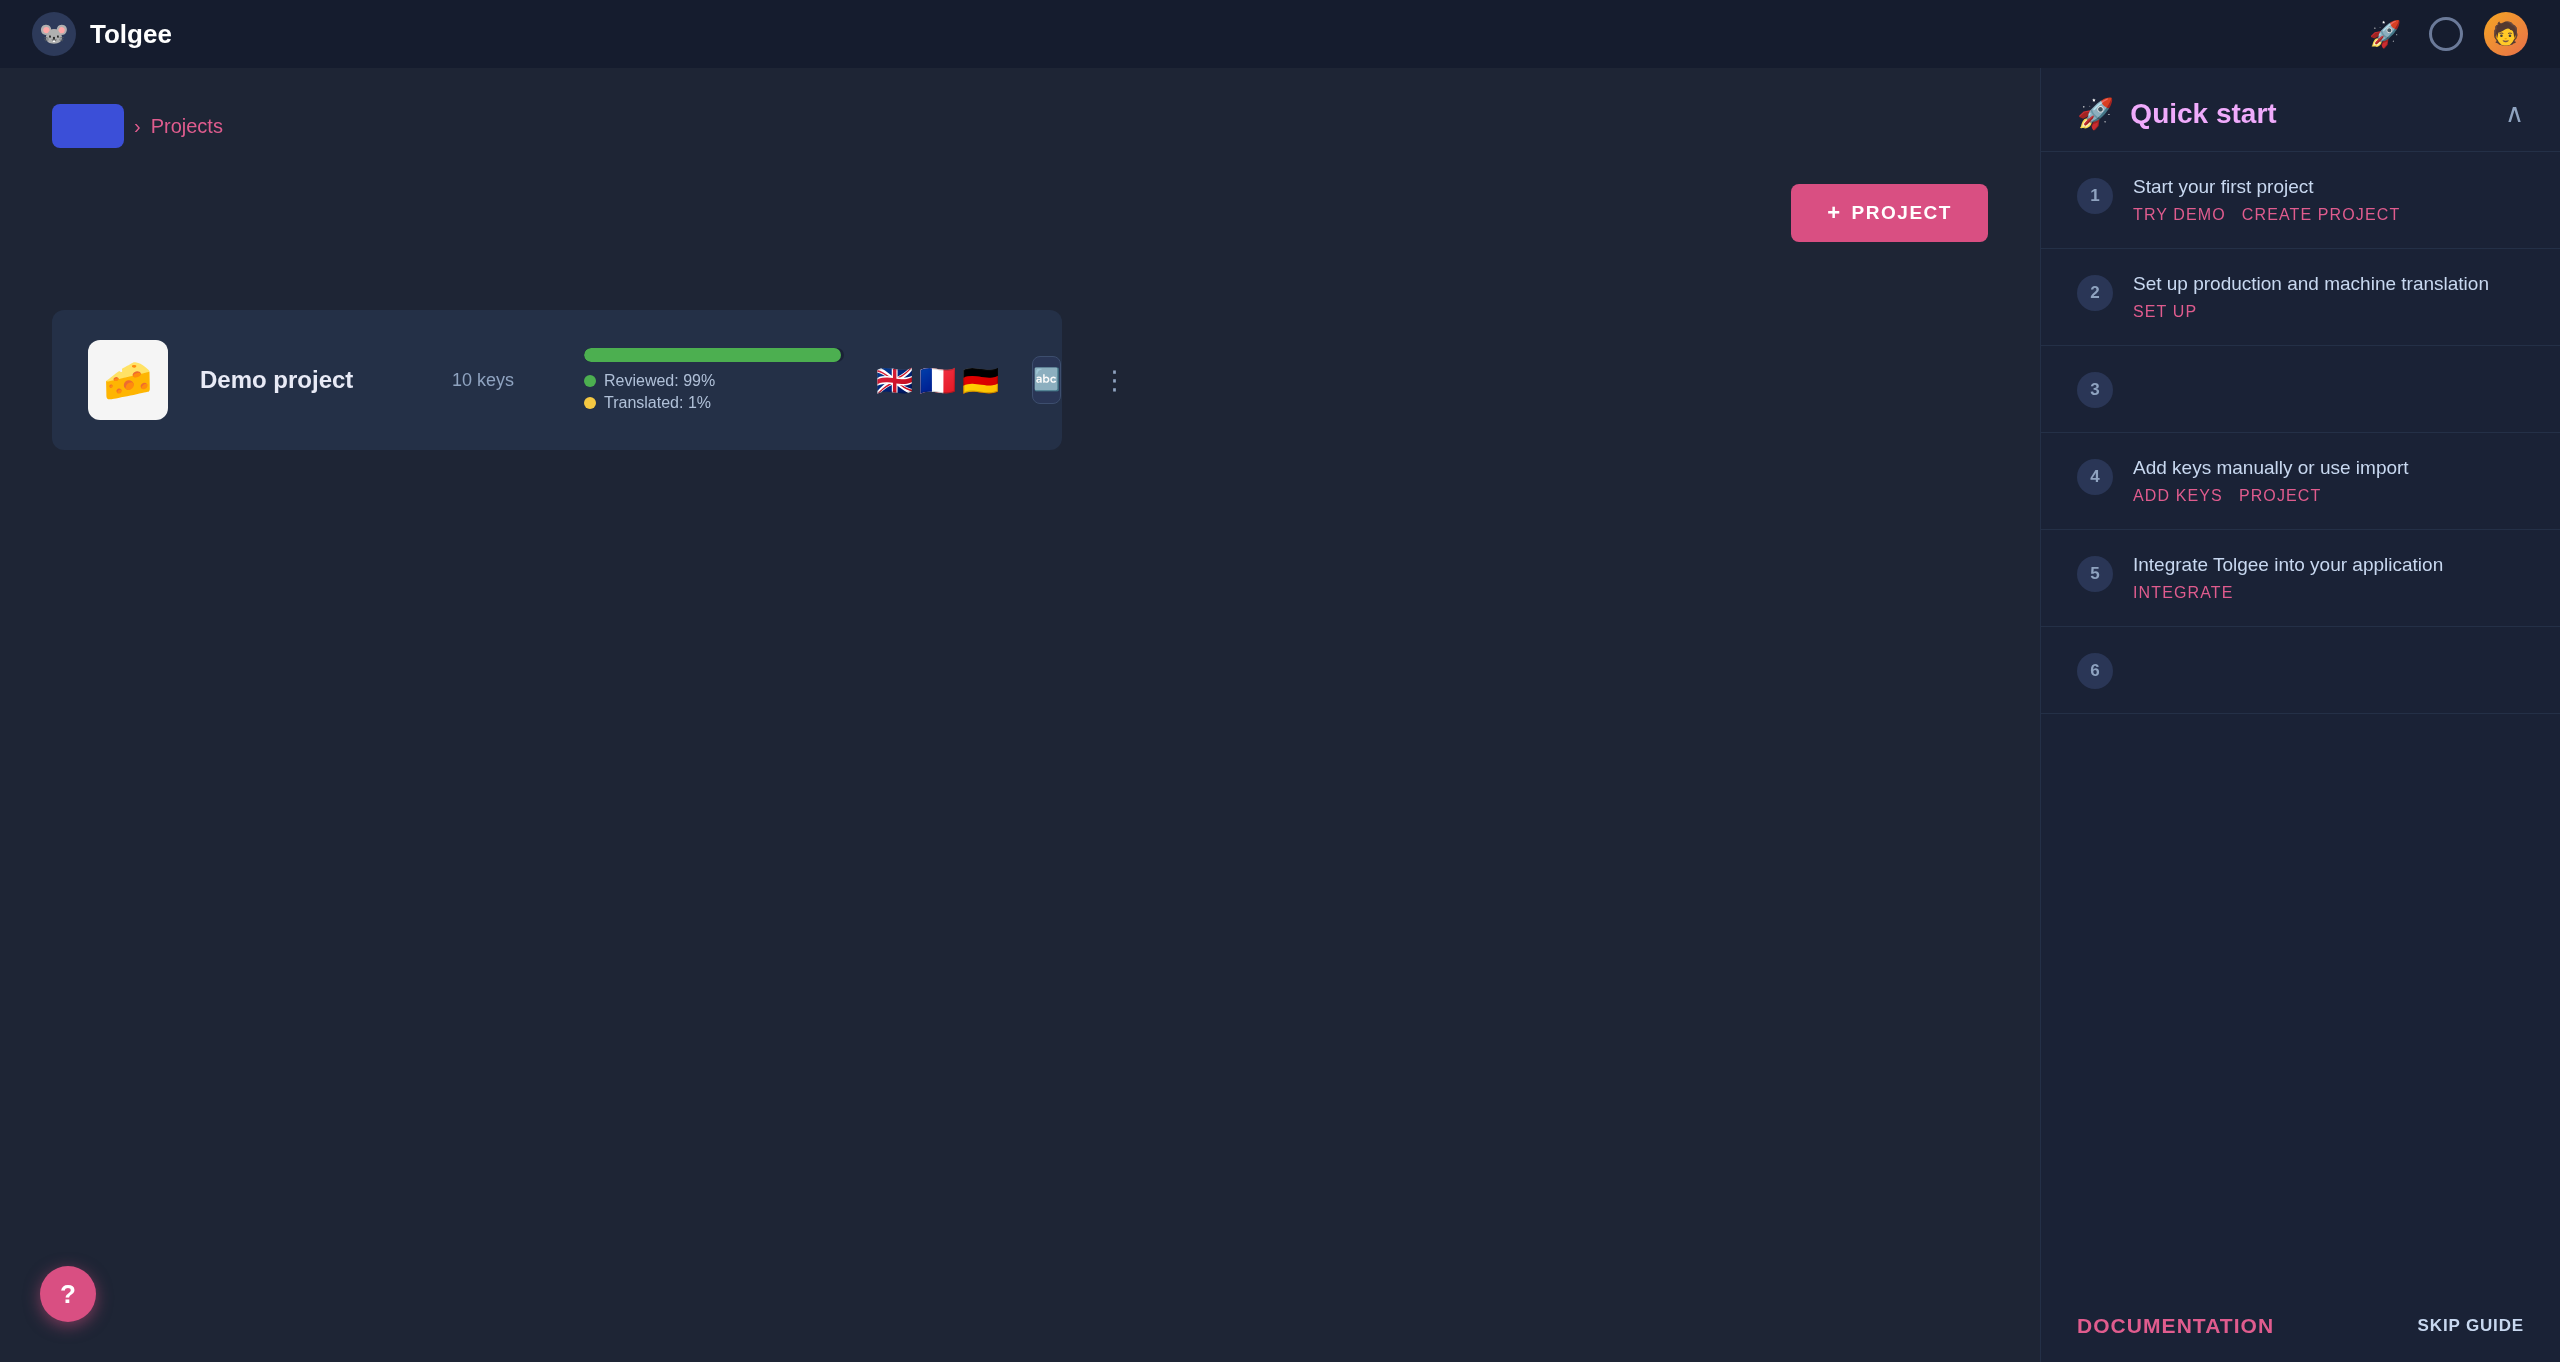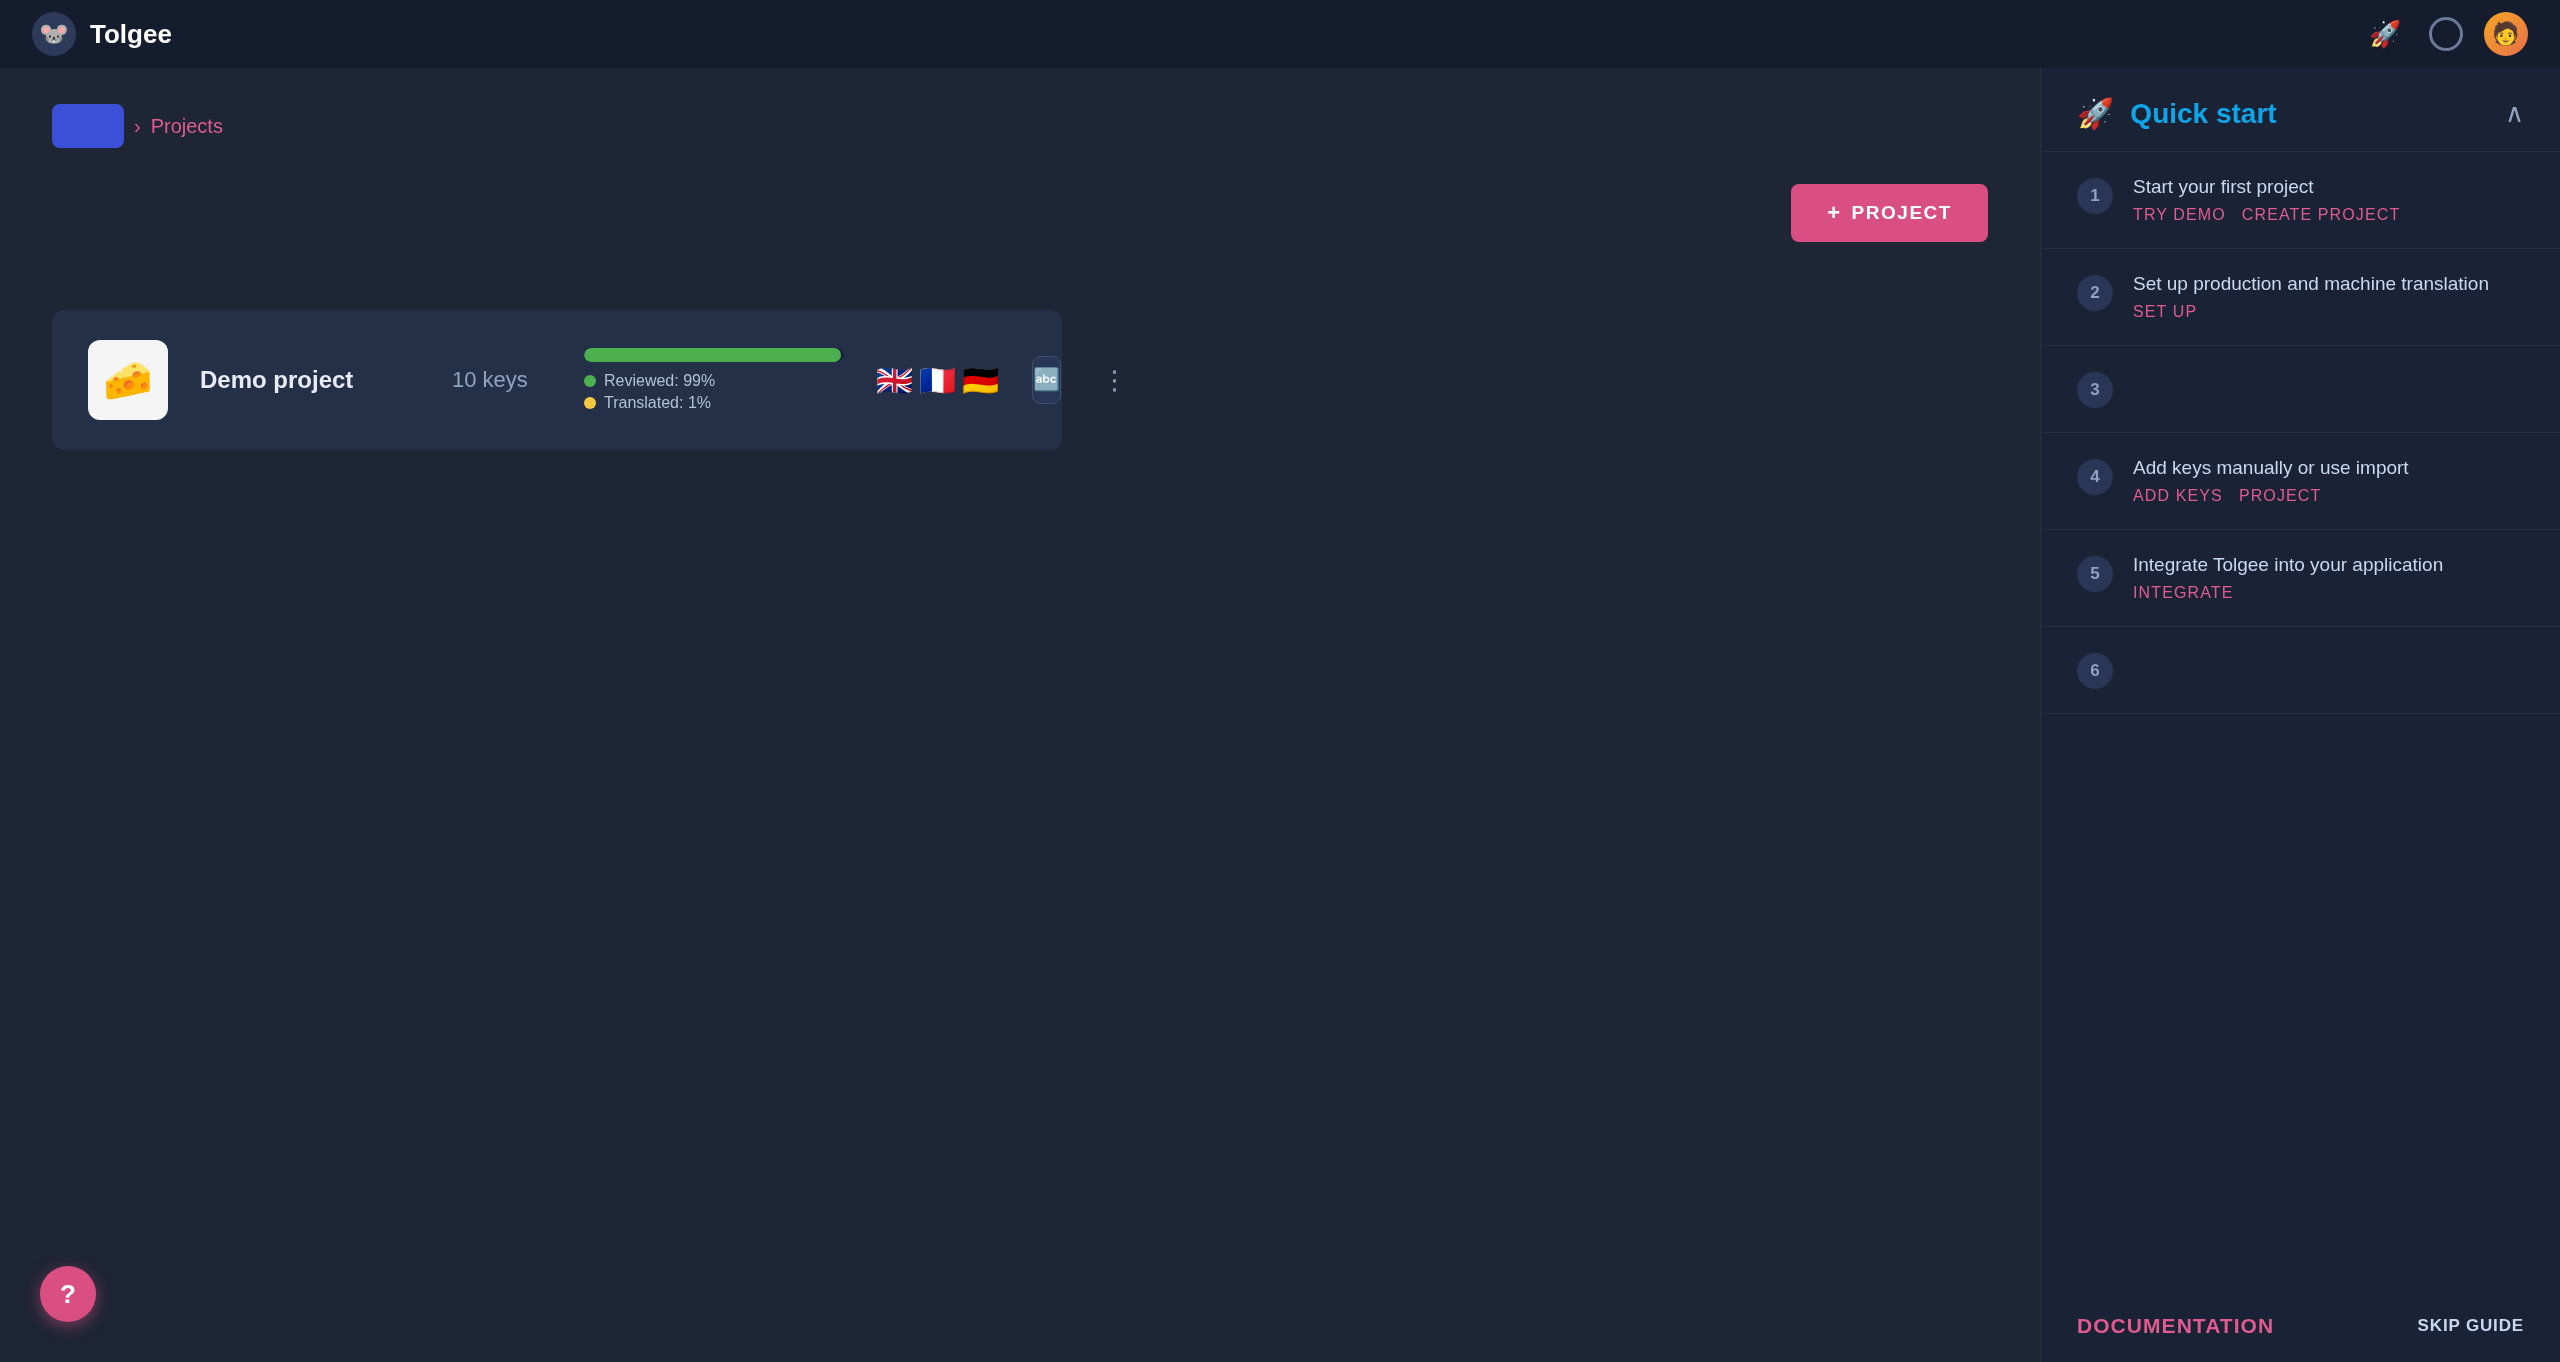--- a/index.html
+++ b/index.html
@@ -153,21 +153,21 @@
       flex-shrink: 0;
     }
     .project-name {
       font-size: 24px;
       font-weight: 700;
       color: #e8eaf6;
       min-width: 220px;
     }
     .project-keys {
       color: #8fa3c0;
-      font-size: 22px;
+      font-size: 18px;
       min-width: 100px;
     }
     .project-progress {
       flex: 1;
       min-width: 260px;
     }
     .progress-bar-container {
       background: #1a2236;
       border-radius: 8px;
       height: 14px;
@@ -249,21 +249,21 @@
       align-items: center;
       gap: 16px;
     }
     .quickstart-rocket {
       font-size: 30px;
       color: #e05c8e;
     }
     .quickstart-title {
       font-size: 28px;
       font-weight: 700;
-      color: #0ea5e9;
+      color: #f0abfc;
     }
     .quickstart-collapse {
       background: transparent;
       border: none;
       color: #8fa3c0;
       font-size: 26px;
       cursor: pointer;
     }
 
     

